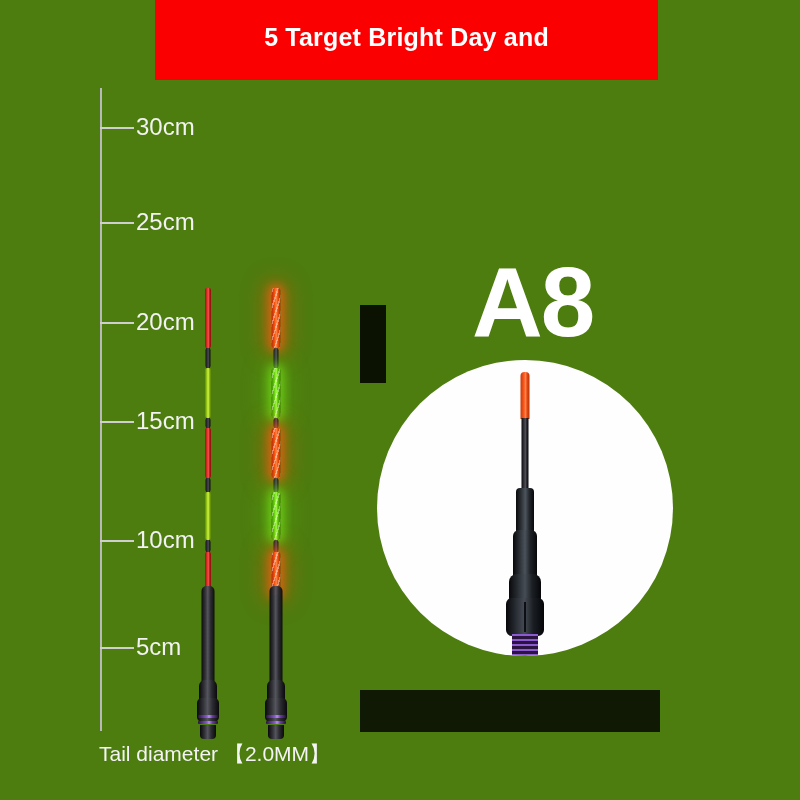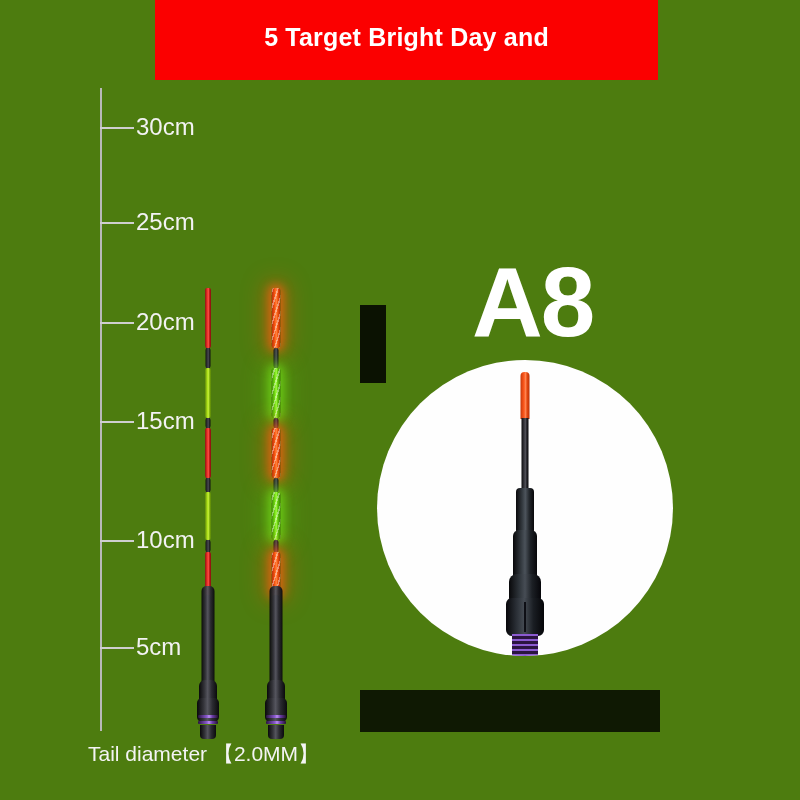--- a/index.html
+++ b/index.html
@@ -92,21 +92,21 @@
          background:linear-gradient(90deg,#07070a 0%,#2b3037 28%,#454b53 48%,#1a1e23 72%,#050508 100%);}
   .c-hex:before{content:"";position:absolute;left:50%;top:4px;width:2px;height:30px;
          transform:translateX(-50%);background:#05050a;opacity:.85;}
   .c-thread{position:absolute;left:50%;transform:translateX(-50%);top:274px;
          width:26px;height:24px;
          background:repeating-linear-gradient(180deg,#8b5bd0 0 2px,#2b1540 2px 5px);}
 
   
   .caption{position:absolute;left:88px;top:740px;color:#f4f4f4;font-size:21px;
            line-height:1.32;white-space:nowrap;}
-  .caption span{display:block;}
+  .caption span{display:block;margin-left:11px;}
 </style>
 </head>
 <body>
 
 <div id="stage">
 
   <div class="banner">
     <div>
       <span>5 Target Bright  Day and</span>
     </div>

